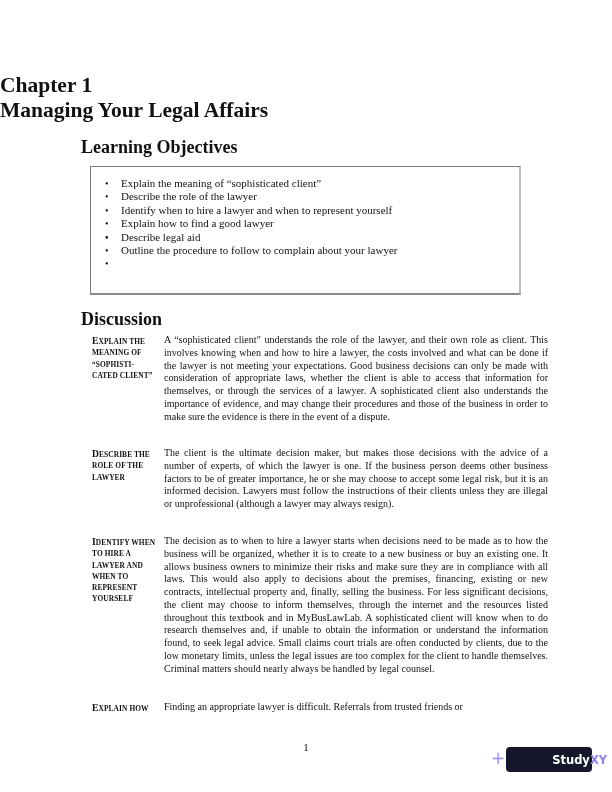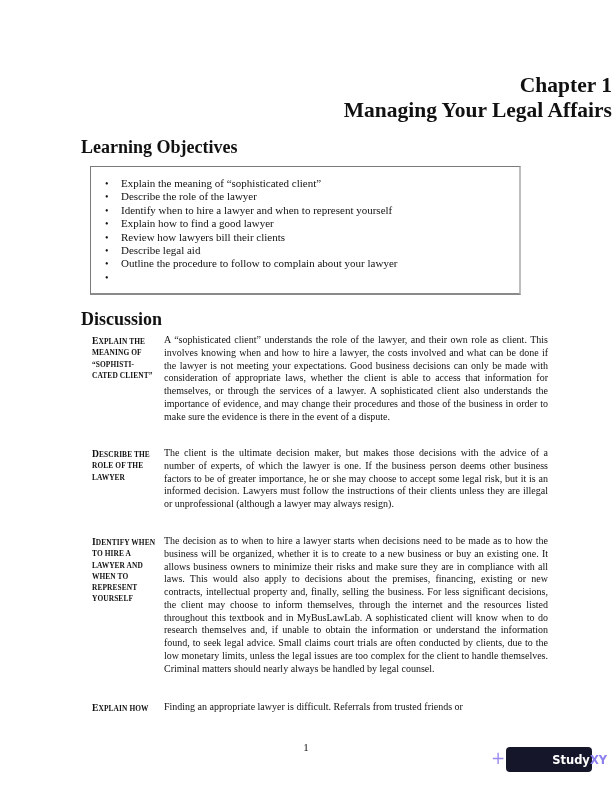--- a/index.html
+++ b/index.html
@@ -1,21 +1,21 @@
 <!DOCTYPE html>
 <html><head>
   <meta charset="utf-8">
   <style>
     html, body { margin: 0; padding: 0; background: #ffffff; }
     body {
       width: 612px; height: 792px; position: relative; overflow: hidden;
       font-family: "Liberation Serif", "DejaVu Serif", serif; color: #111;
     }
     .title {
-      position: absolute; left: 0; width: 612px; text-align: right;
+      position: absolute; left: 0; width: 612px; text-align: left;
       font-weight: bold; font-size: 21.5px; line-height: 26px;
     }
     #t1 { top: 72px; }
     #t2 { top: 97px; }
     .h2 {
       position: absolute; left: 81px; font-weight: bold; font-size: 18px;
     }
     #lo-h { top: 137px; }
     #disc-h { top: 309px; }
     .objbox {
@@ -62,21 +62,21 @@
   <div class="title" id="t2">Managing Your Legal Affairs</div>
 
   <div class="h2" id="lo-h">Learning Objectives</div>
 
   <div class="objbox">
     <ul>
       <li><span class="bullet">•</span><span>Explain the meaning of “sophisticated client”</span></li>
       <li><span class="bullet">•</span><span>Describe the role of the lawyer</span></li>
       <li><span class="bullet">•</span><span>Identify when to hire a lawyer and when to represent yourself</span></li>
       <li><span class="bullet">•</span><span>Explain how to find a good lawyer</span></li>
-      <li><span class="bullet">•</span><span>Review how lawyers bill their clients</span></li>
+      <li><span class="bullet">•</span></li>
       <li><span class="bullet">•</span><span>Describe legal aid</span></li>
       <li><span class="bullet">•</span><span>Outline the procedure to follow to complain about your lawyer</span></li>
       <li><span class="bullet">•</span></li>
     </ul>
   </div>
 
   <div class="h2" id="disc-h">Discussion</div>
 
   <div class="section" style="top:334px;">
     <div class="sidehead"><span class="cap">E</span><span>xplain the meaning of “sophisti- cated client”</span></div>

